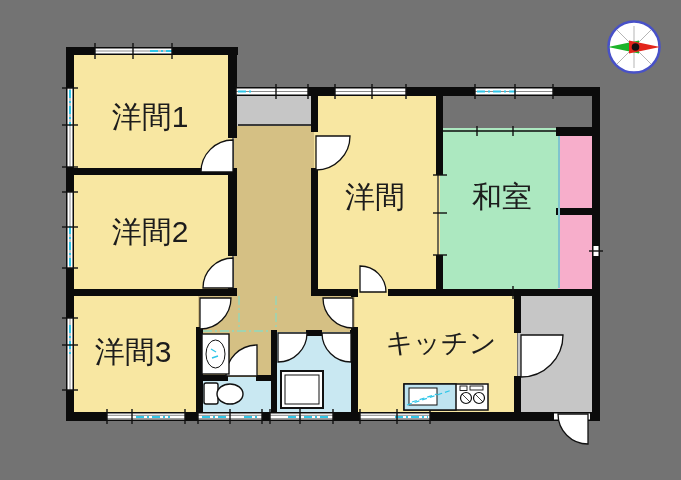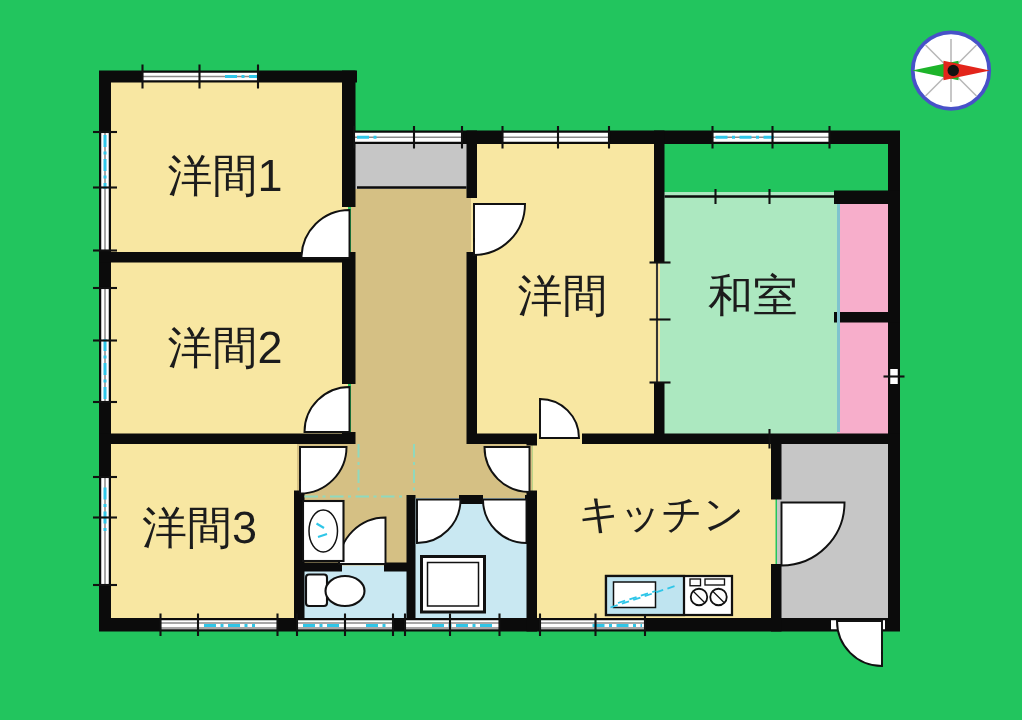--- a/index.html
+++ b/index.html
@@ -1,16 +1,16 @@
 <!DOCTYPE html>
 <html><head>
 <meta charset="utf-8">
 <style>
   html,body{margin:0;padding:0;background:#ffffff;}
-  .stage{position:relative;width:681px;height:480px;background:#22c55e;overflow:hidden;}
+  .stage{position:relative;width:681px;height:480px;background:#737373;overflow:hidden;}
   svg{display:block;}
   .wall{fill:#0b0b0b;}
   .thin-line{stroke:#0b0b0b;stroke-width:1.6;}
   .door{fill:#ffffff;stroke:#111111;stroke-width:1.3;}
   .fixture{fill:#ffffff;stroke:#111111;stroke-width:1.4;}
   .fixture-thin{fill:none;stroke:#111111;stroke-width:1;}
   .win-band{fill:#ffffff;}
   .win-line{stroke:#8a8a8a;stroke-width:1;}
   .glass{fill:none;stroke-width:2;stroke-dasharray:8 3 2 3;}
   .tick{stroke:#111111;stroke-width:1.4;}

